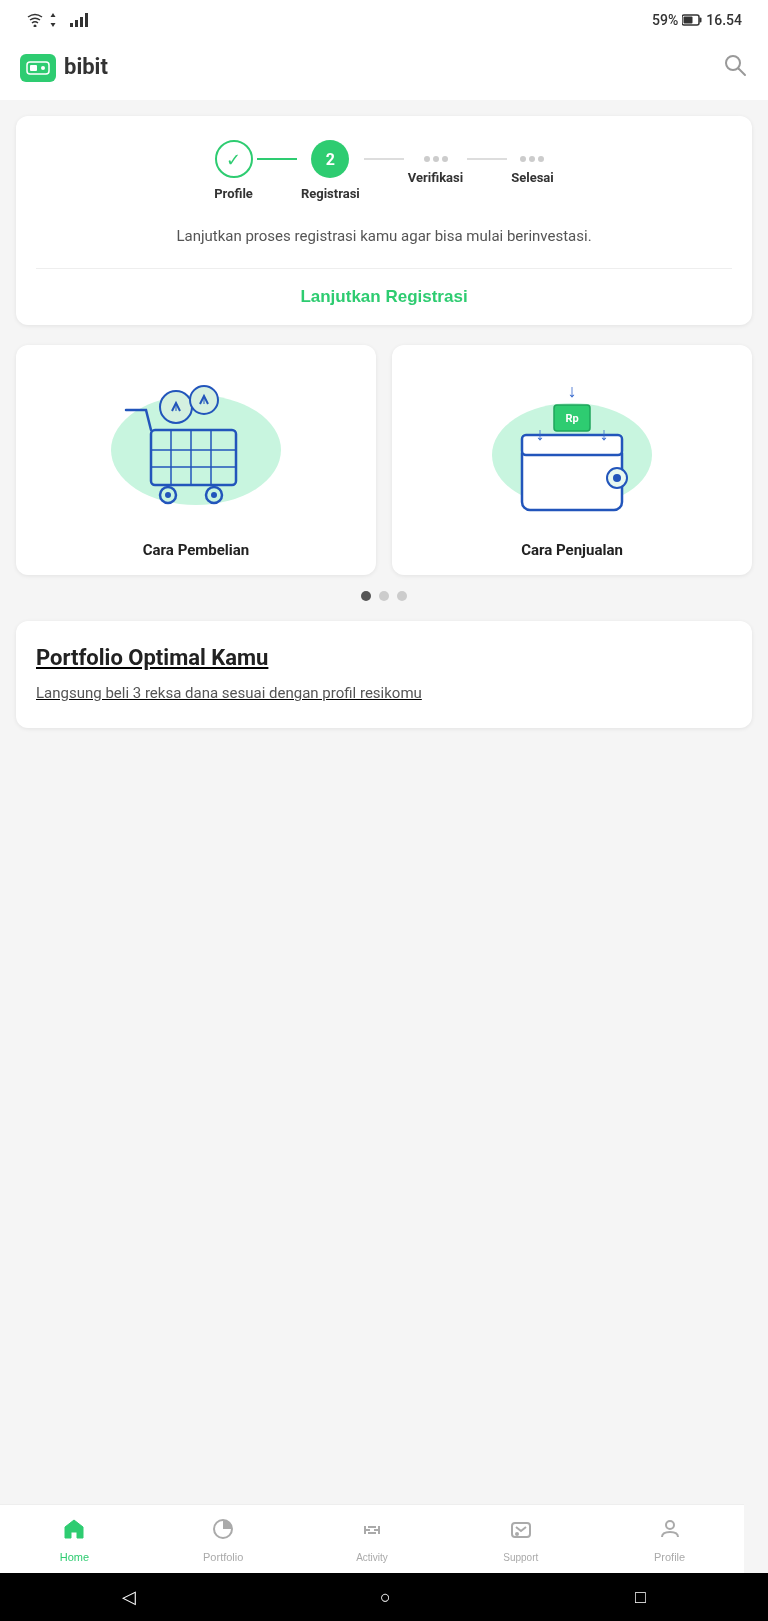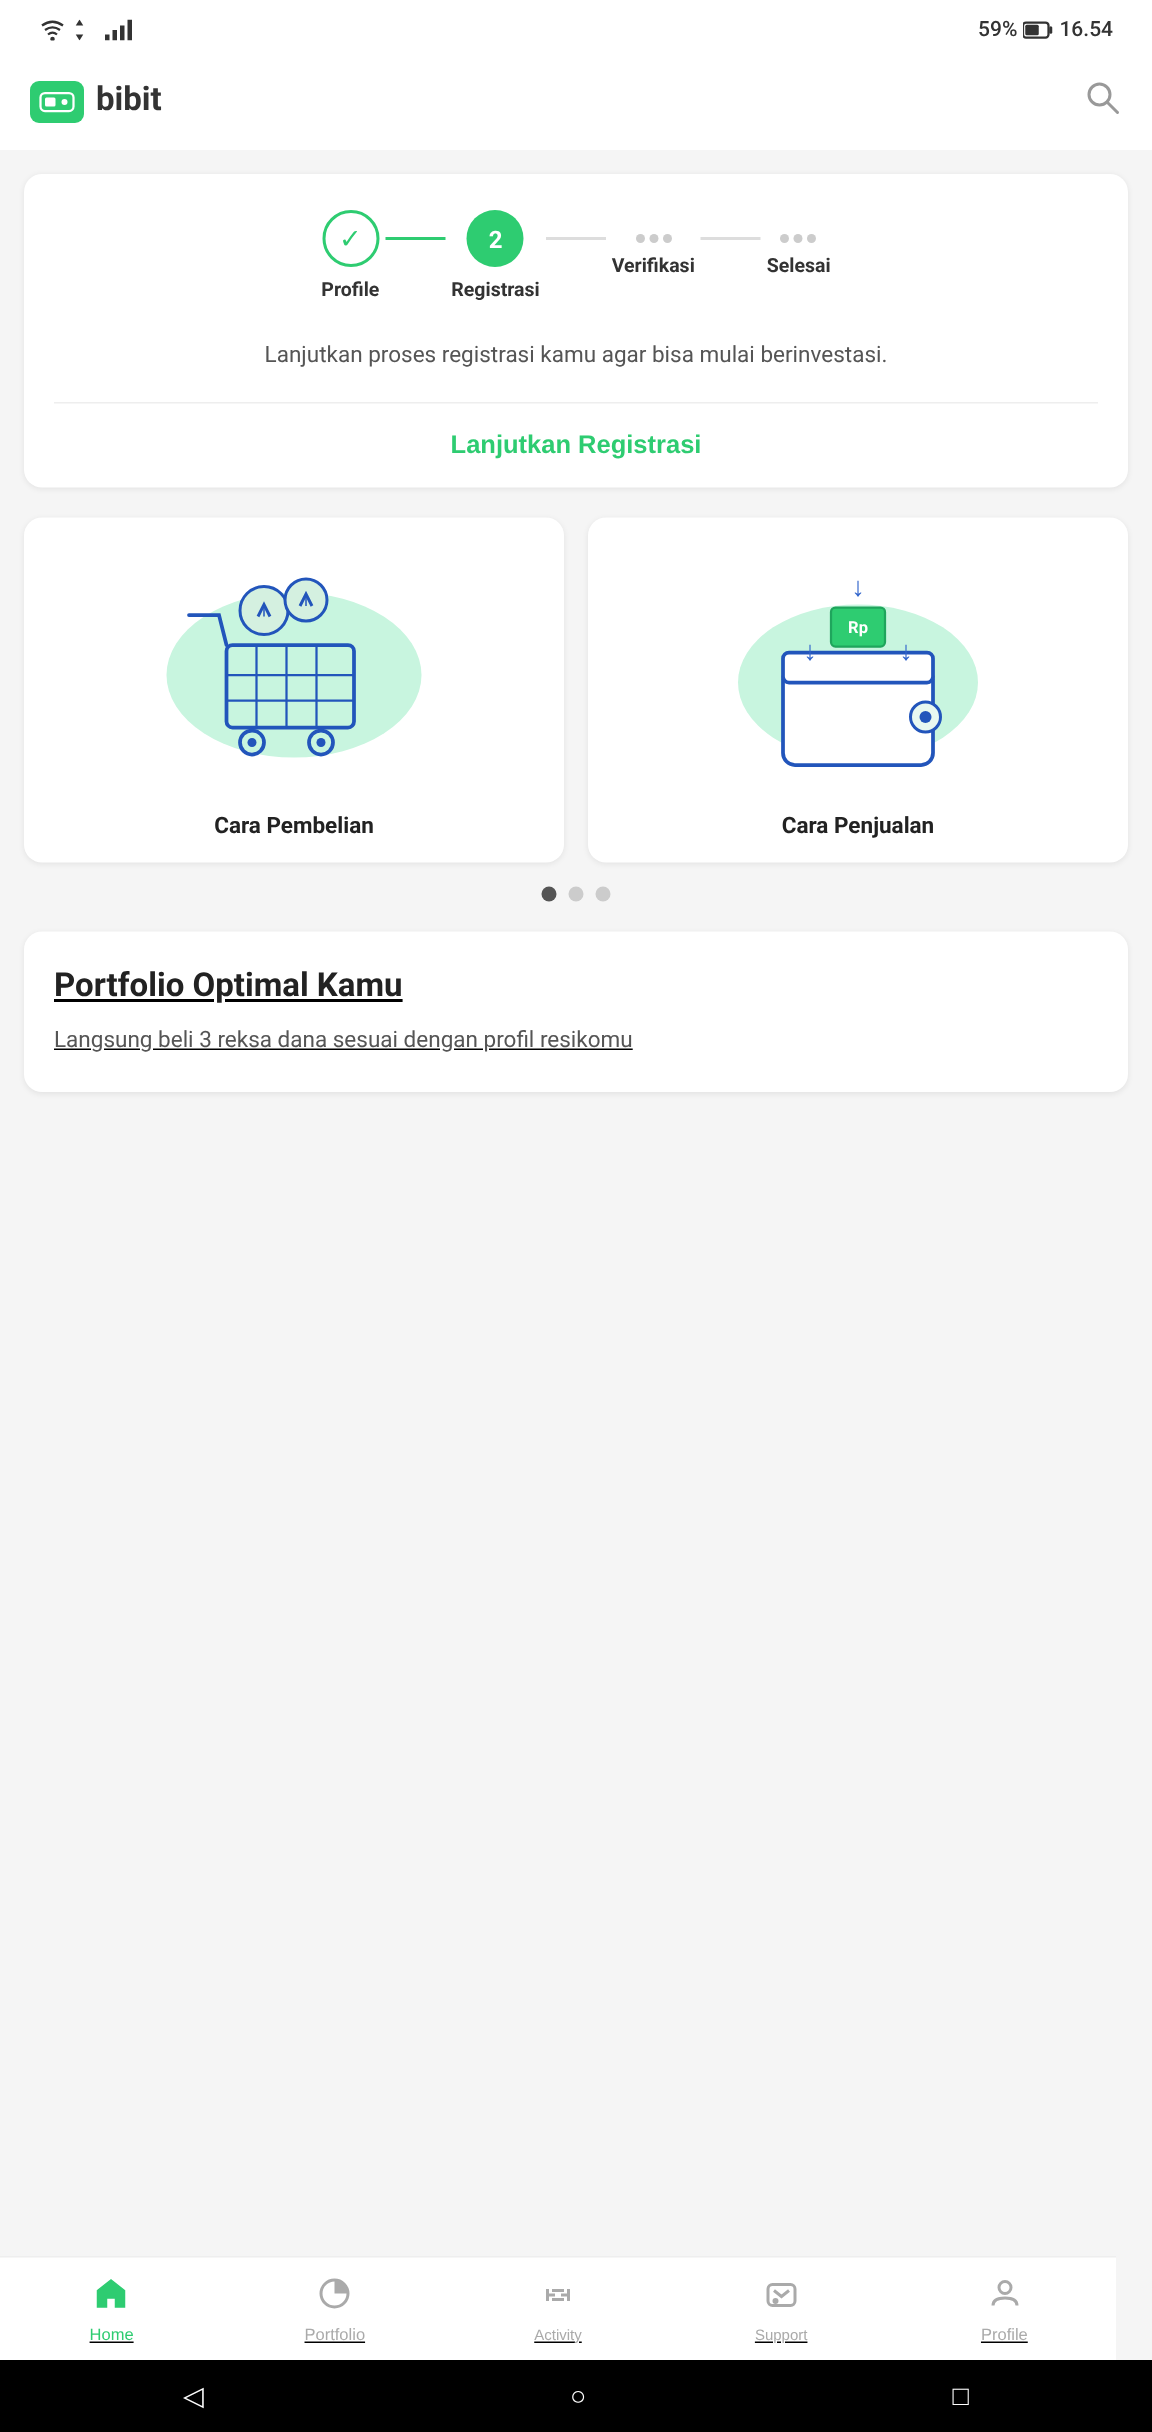--- a/index.html
+++ b/index.html
@@ -279,21 +279,20 @@
       bottom: 0;
       left: 0;
       width: 744px;
       background: white;
       border-top: 1px solid #eee;
       display: flex;
       justify-content: flex-start;
       align-items: center;
       padding: 8px 0 6px;
       z-index: 100;
-      text-decoration: underline;
     }
     .nav-item {
       display: flex;
       flex-direction: column;
       align-items: center;
       gap: 4px;
       cursor: pointer;
       flex: 1;
       padding: 4px 0;
       background: none;

